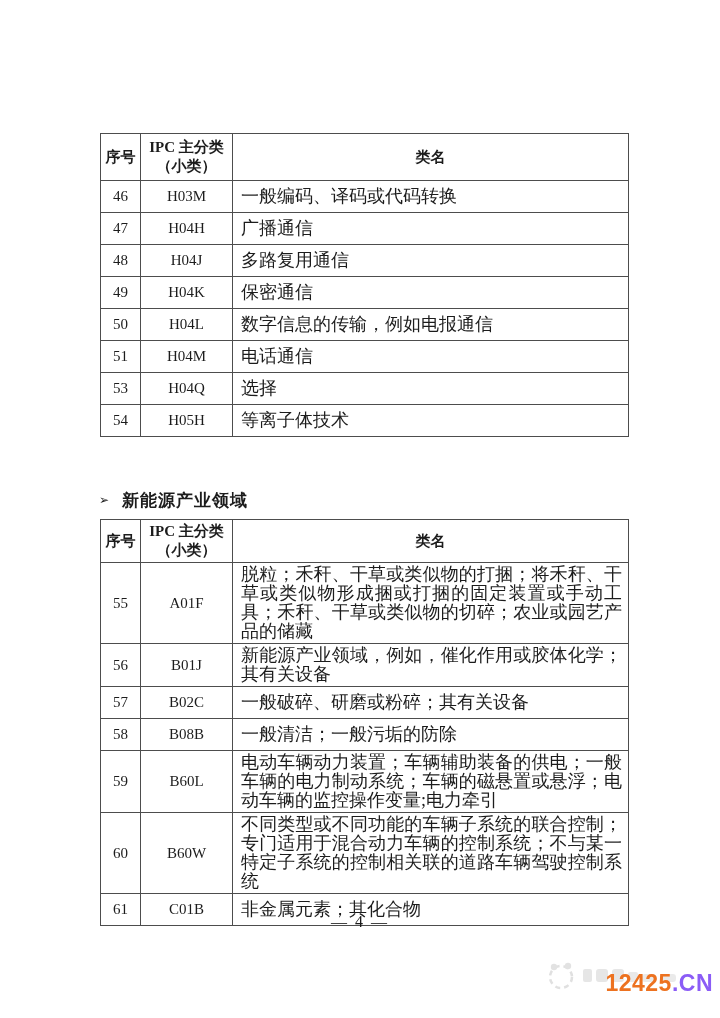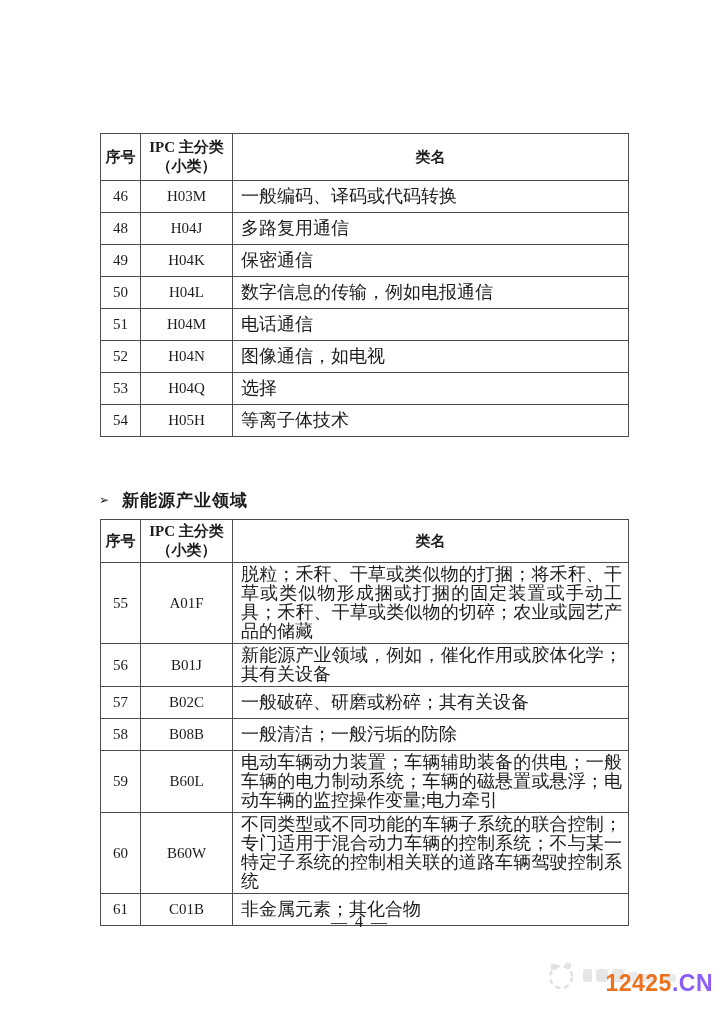--- a/index.html
+++ b/index.html
@@ -128,43 +128,43 @@
         <th class="cell-name">类名</th>
       </tr>
     </thead>
     <tbody>
         <tr>
           <td class="cell-no">46</td>
           <td class="cell-ipc">H03M</td>
           <td class="cell-name">一般编码、译码或代码转换</td>
         </tr>
         <tr>
+          <td class="cell-no">47</td>
+          <td class="cell-ipc">H04H</td>
+          <td class="cell-name">广播通信</td>
+        </tr>
+        <tr>
           <td class="cell-no">48</td>
           <td class="cell-ipc">H04J</td>
           <td class="cell-name">多路复用通信</td>
         </tr>
         <tr>
           <td class="cell-no">49</td>
           <td class="cell-ipc">H04K</td>
           <td class="cell-name">保密通信</td>
         </tr>
         <tr>
           <td class="cell-no">50</td>
           <td class="cell-ipc">H04L</td>
           <td class="cell-name">数字信息的传输，例如电报通信</td>
         </tr>
         <tr>
           <td class="cell-no">51</td>
           <td class="cell-ipc">H04M</td>
           <td class="cell-name">电话通信</td>
-        </tr>
-        <tr>
-          <td class="cell-no">52</td>
-          <td class="cell-ipc">H04N</td>
-          <td class="cell-name">图像通信，如电视</td>
         </tr>
         <tr>
           <td class="cell-no">53</td>
           <td class="cell-ipc">H04Q</td>
           <td class="cell-name">选择</td>
         </tr>
         <tr>
           <td class="cell-no">54</td>
           <td class="cell-ipc">H05H</td>
           <td class="cell-name">等离子体技术</td>

